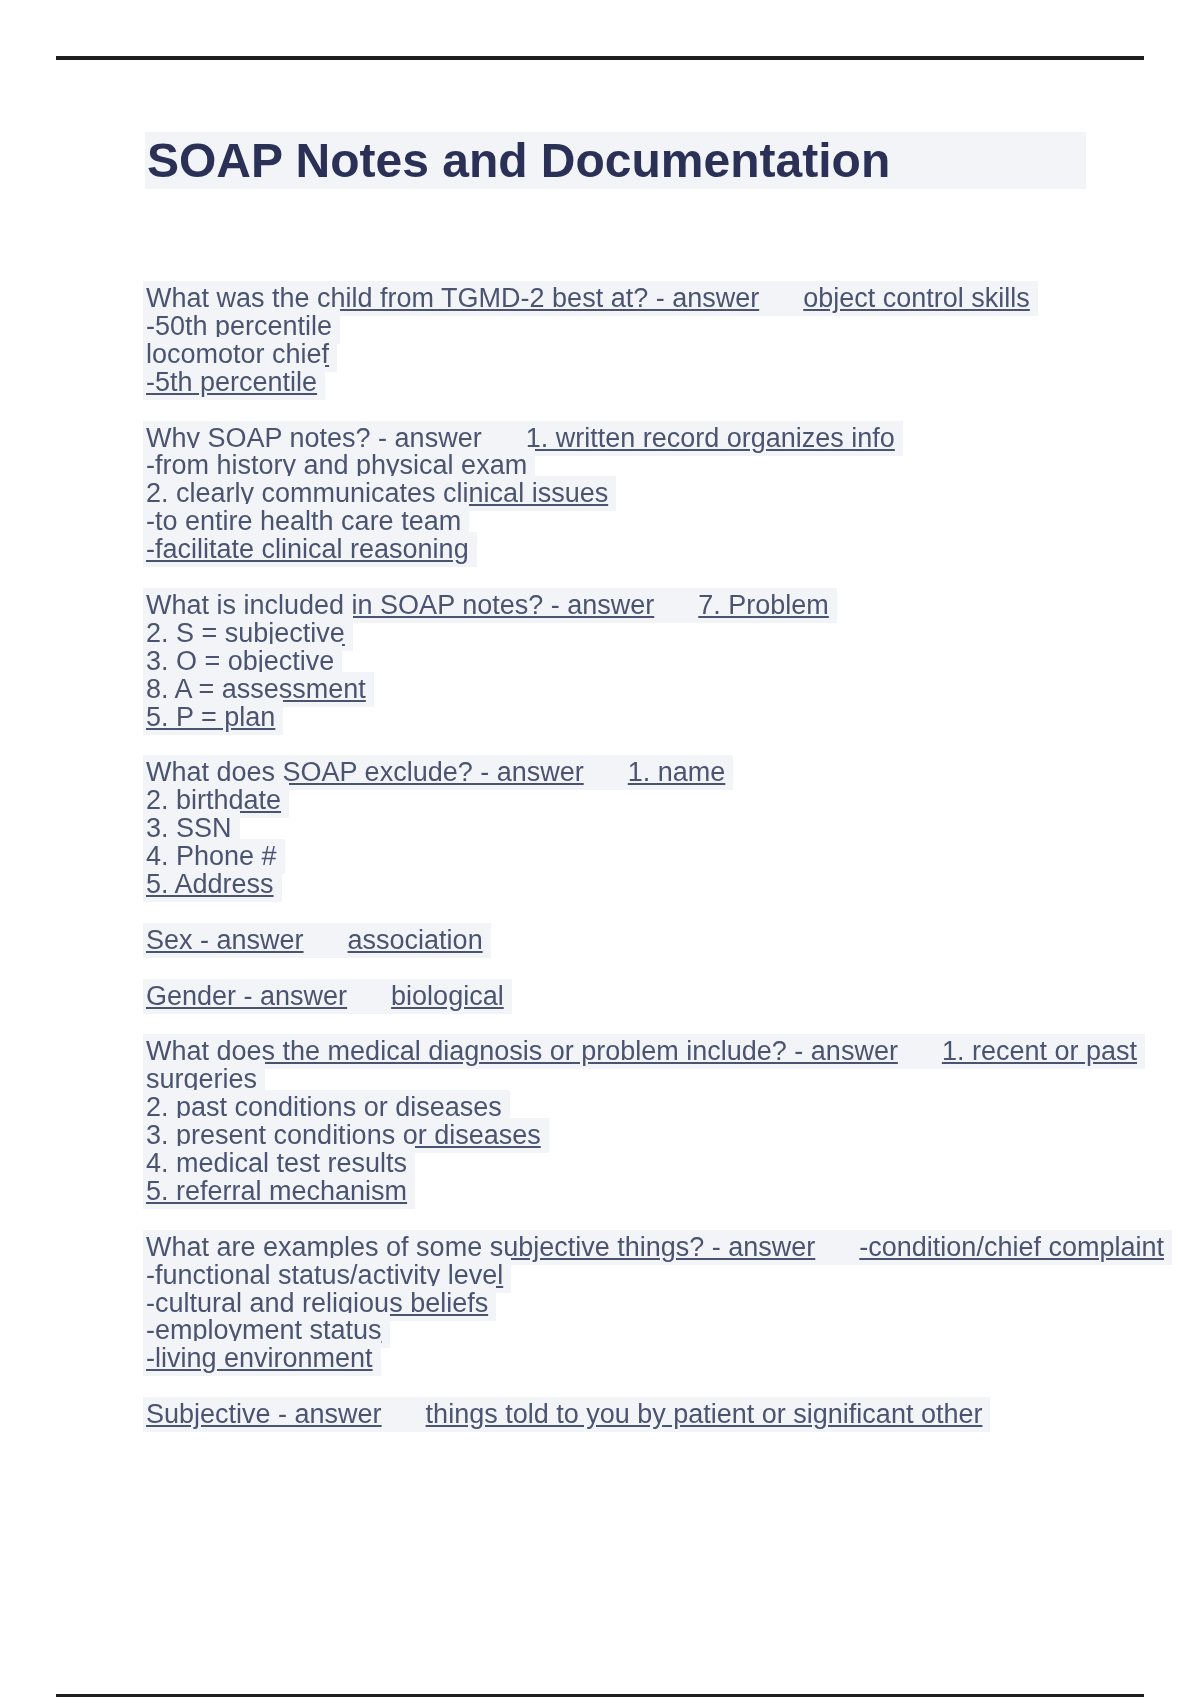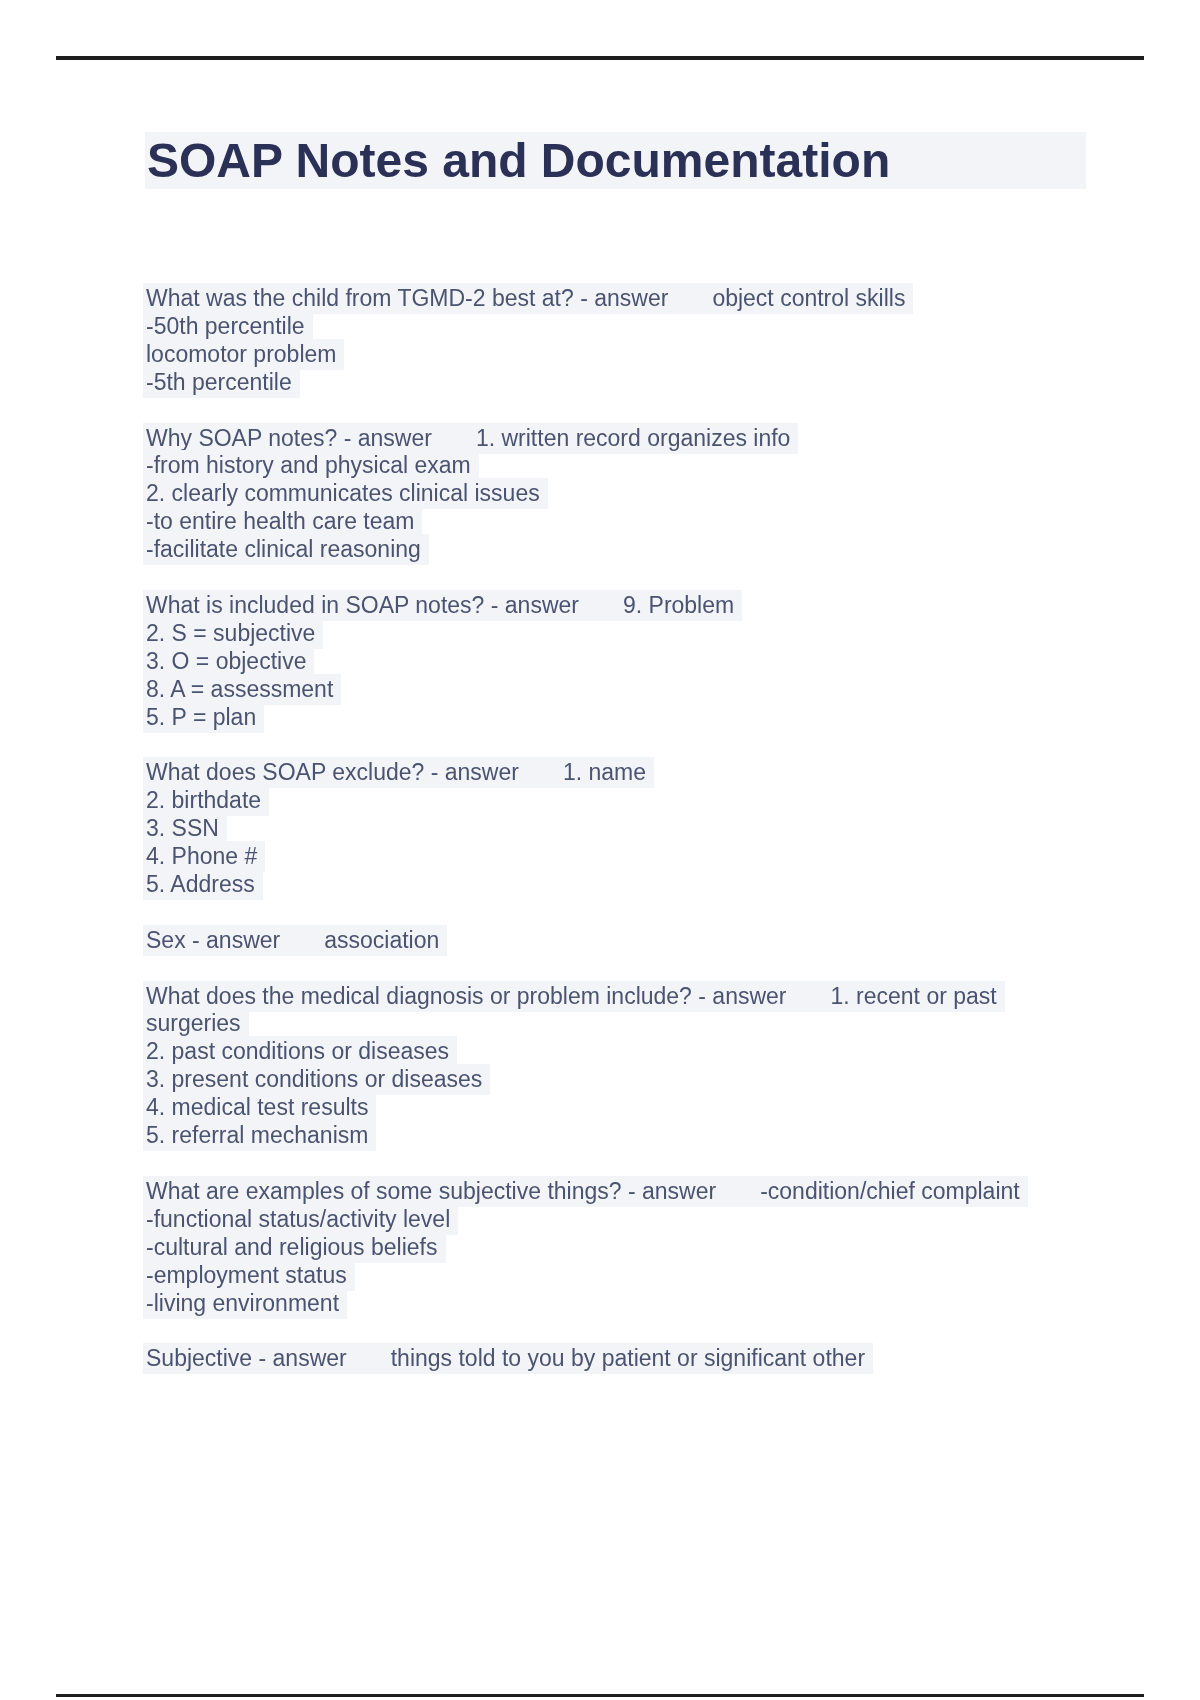--- a/index.html
+++ b/index.html
@@ -42,22 +42,23 @@
     color: var(--title-color, #2b3156);
     white-space: nowrap;
   }
 
   .content {
     position: absolute;
     left: 146px;
     top: 285px;
     width: 1000px;
     color: var(--body-color, #4a5470);
-    font-size: 23px;
+    font-size: 27px;
     line-height: 27.9px;
+    text-decoration: underline;
   }
   .qa-block { margin: 0 0 27.9px 0; }
   .qa-line { white-space: nowrap; }
   .hl {
     background: var(--hl-color, #f3f4f8);
     padding: 2px 8px 3px 3px;
     margin-left: -3px;
     box-decoration-break: clone;
   }
   .gap {
@@ -73,46 +74,49 @@
   <div class="rule rule-top"></div>
 
   <div class="title-band">
     <h1>SOAP Notes and Documentation</h1>
   </div>
 
   <div class="content" id="content">
       <div class="qa-block">
         <div class="qa-line"><span class="hl"><span>What was the child from TGMD-2 best at? - answer</span><span class="gap"></span><span>object control skills</span></span></div>
         <div class="qa-line"><span class="hl">-50th percentile</span></div>
-        <div class="qa-line"><span class="hl">locomotor problem</span></div>
+        <div class="qa-line"><span class="hl">locomotor chief</span></div>
         <div class="qa-line"><span class="hl">-5th percentile</span></div>
       </div>
       <div class="qa-block">
         <div class="qa-line"><span class="hl"><span>Why SOAP notes? - answer</span><span class="gap"></span><span>1. written record organizes info</span></span></div>
         <div class="qa-line"><span class="hl">-from history and physical exam</span></div>
         <div class="qa-line"><span class="hl">2. clearly communicates clinical issues</span></div>
         <div class="qa-line"><span class="hl">-to entire health care team</span></div>
         <div class="qa-line"><span class="hl">-facilitate clinical reasoning</span></div>
       </div>
       <div class="qa-block">
-        <div class="qa-line"><span class="hl"><span>What is included in SOAP notes? - answer</span><span class="gap"></span><span>9. Problem</span></span></div>
+        <div class="qa-line"><span class="hl"><span>What is included in SOAP notes? - answer</span><span class="gap"></span><span>7. Problem</span></span></div>
         <div class="qa-line"><span class="hl">2. S = subjective</span></div>
         <div class="qa-line"><span class="hl">3. O = objective</span></div>
         <div class="qa-line"><span class="hl">8. A = assessment</span></div>
         <div class="qa-line"><span class="hl">5. P = plan</span></div>
       </div>
       <div class="qa-block">
         <div class="qa-line"><span class="hl"><span>What does SOAP exclude? - answer</span><span class="gap"></span><span>1. name</span></span></div>
         <div class="qa-line"><span class="hl">2. birthdate</span></div>
         <div class="qa-line"><span class="hl">3. SSN</span></div>
         <div class="qa-line"><span class="hl">4. Phone #</span></div>
         <div class="qa-line"><span class="hl">5. Address</span></div>
       </div>
       <div class="qa-block">
         <div class="qa-line"><span class="hl"><span>Sex - answer</span><span class="gap"></span><span>association</span></span></div>
+      </div>
+      <div class="qa-block">
+        <div class="qa-line"><span class="hl"><span>Gender - answer</span><span class="gap"></span><span>biological</span></span></div>
       </div>
       <div class="qa-block">
         <div class="qa-line"><span class="hl"><span>What does the medical diagnosis or problem include? - answer</span><span class="gap"></span><span>1. recent or past</span></span></div>
         <div class="qa-line"><span class="hl">surgeries</span></div>
         <div class="qa-line"><span class="hl">2. past conditions or diseases</span></div>
         <div class="qa-line"><span class="hl">3. present conditions or diseases</span></div>
         <div class="qa-line"><span class="hl">4. medical test results</span></div>
         <div class="qa-line"><span class="hl">5. referral mechanism</span></div>
       </div>
       <div class="qa-block">

